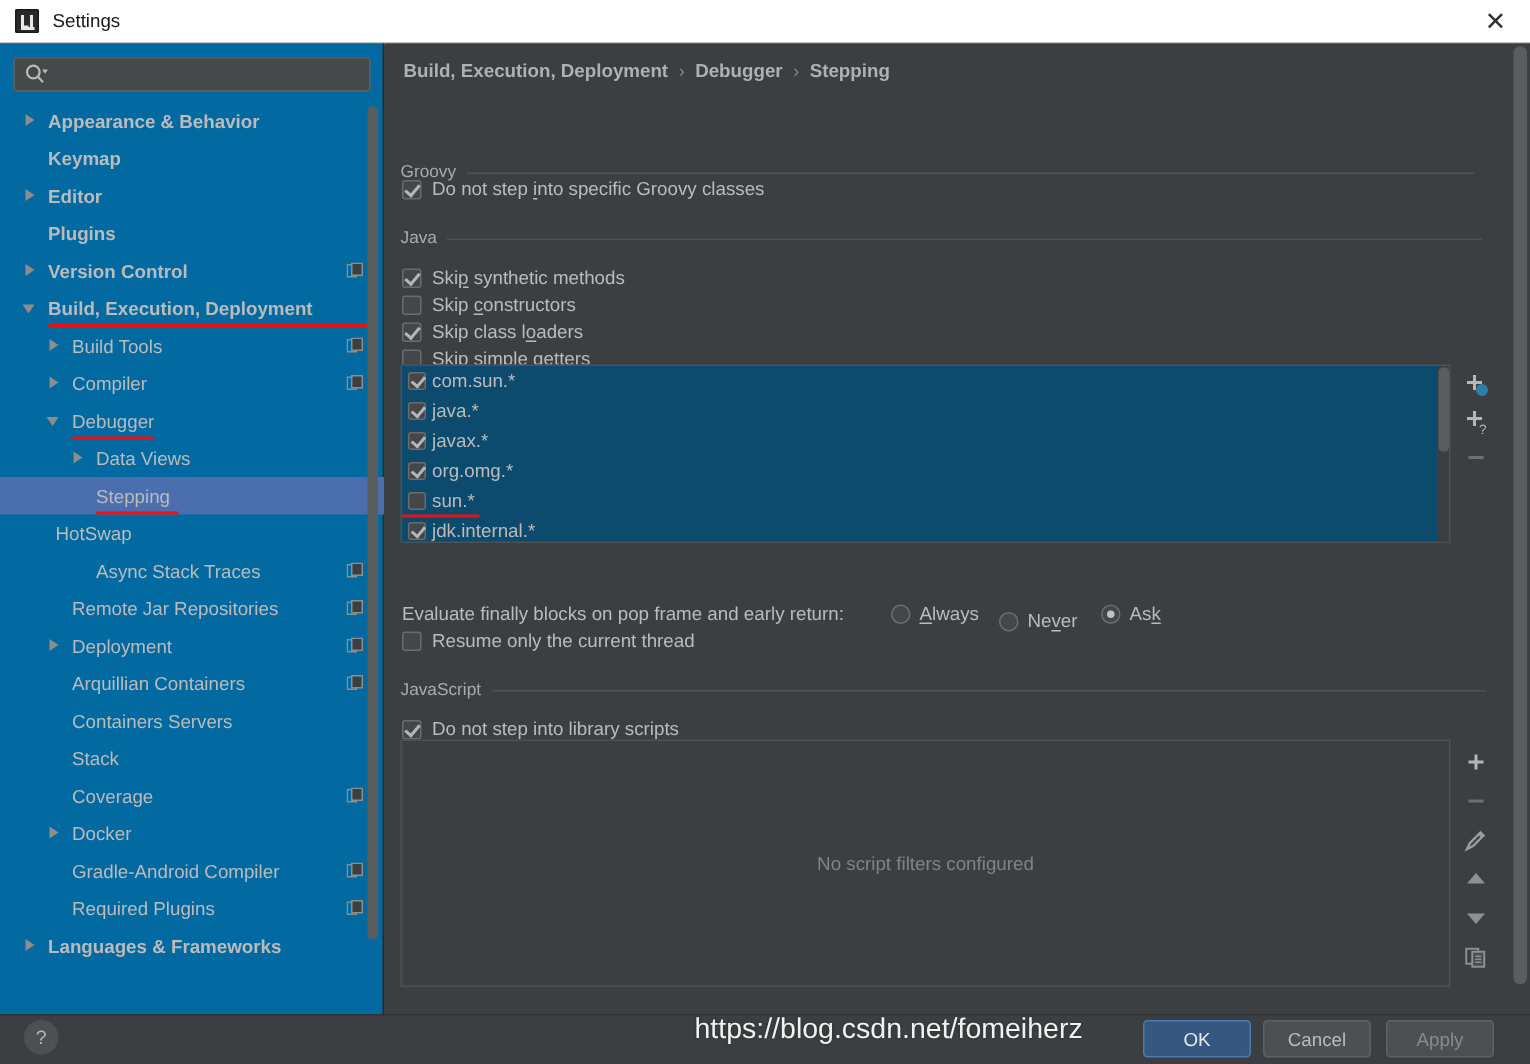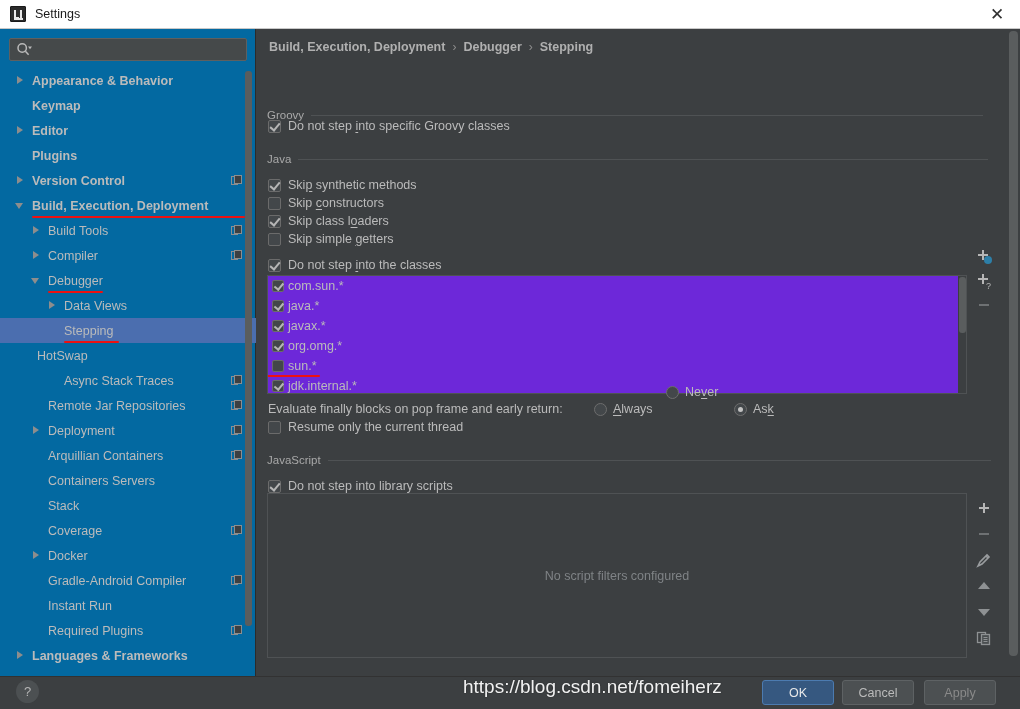--- a/index.html
+++ b/index.html
@@ -199,24 +199,23 @@
     border-right: 2px solid #b6b6b6;
     border-bottom: 2px solid #b6b6b6;
     transform: rotate(40deg);
   }
   .mn { text-decoration: underline; text-underline-offset: 2px; }
 
   
   #class-list {
     position: absolute; left: 10px; top: 214px;
     width: 700px; height: 119px;
-    background: #6d28d9;
+    background: #0c4a6e;
     border: 1px solid #4f5254;
     overflow: hidden;
-    margin-top: 32px;
   }
   .cl-row {
     height: 20px;
     display: flex; align-items: center;
     padding-left: 4px;
     color: #bbbbbb; font-size: 12.5px;
     cursor: default;
   }
   .cl-row .cb { margin-right: 4px; width: 12px; height: 12px; }
   .cl-row .cb.on::after { left: 2.5px; top: 0px; width: 3.5px; height: 7px; }
@@ -491,23 +490,20 @@
             <span class="tl" style="margin-left: 48px;">Docker</span>
           </div>
           <div class="tree-row">
             <span class="tl" style="margin-left: 48px;">Gradle-Android Compiler</span>
             <span class="copy-ic"><svg viewBox="0 0 11 11">
                 <rect x="0.5" y="1.5" width="6" height="8" fill="none" stroke="#8b8e90" stroke-width="1"></rect>
                 <rect x="3.5" y="0.5" width="7" height="8" fill="#3c3f41" stroke="#8b8e90" stroke-width="1"></rect>
               </svg></span>
           </div>
           <div class="tree-row">
-            <span class="tl" style="margin-left: 48px;">Instant Run</span>
-          </div>
-          <div class="tree-row">
             <span class="tl" style="margin-left: 48px;">Required Plugins</span>
             <span class="copy-ic"><svg viewBox="0 0 11 11">
                 <rect x="0.5" y="1.5" width="6" height="8" fill="none" stroke="#8b8e90" stroke-width="1"></rect>
                 <rect x="3.5" y="0.5" width="7" height="8" fill="#3c3f41" stroke="#8b8e90" stroke-width="1"></rect>
               </svg></span>
           </div>
           <div class="tree-row bold">
             <span class="arrow closed" style="left: 15px;"></span>
             <span class="tl" style="margin-left: 32px;">Languages &amp; Frameworks</span>
           </div>
@@ -616,21 +612,21 @@
         </div>
       </div>
 
       <div class="cb-row" style="left:11px; top:373px;">
         <span>Evaluate finally blocks on pop frame and early return:</span>
       </div>
       <div class="cb-row" style="left:337px; top:373px;">
         <span class="radio"></span>
         <span><span class="mn">A</span>lways</span>
       </div>
-      <div class="cb-row" style="left:409px; top:356px;">
+      <div class="cb-row" style="left:409px; top:378px;">
         <span class="radio"></span>
         <span>Ne<span class="mn">v</span>er</span>
       </div>
       <div class="cb-row" style="left:477px; top:373px;">
         <span class="radio on"></span>
         <span>As<span class="mn">k</span></span>
       </div>
 
       <div class="cb-row" style="left:11px; top:391px;">
         <span class="cb"></span>

